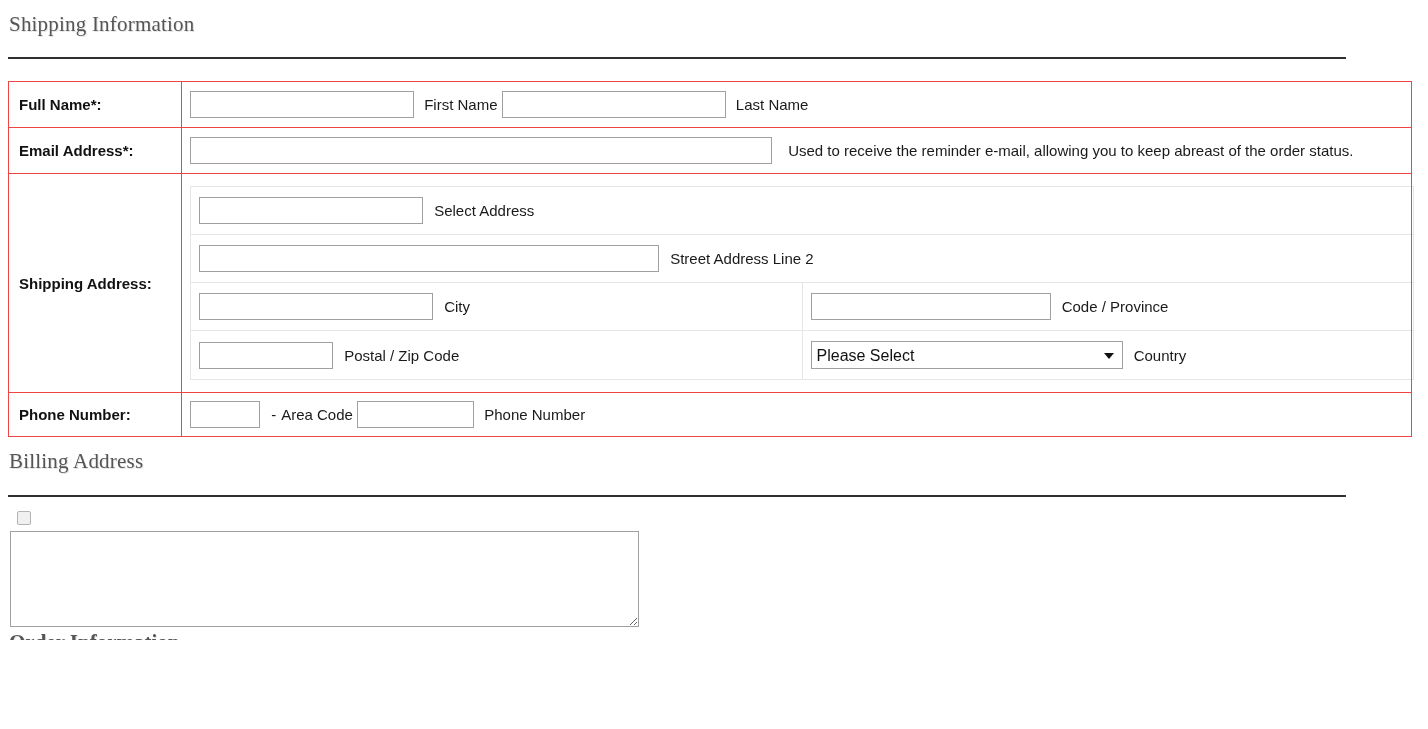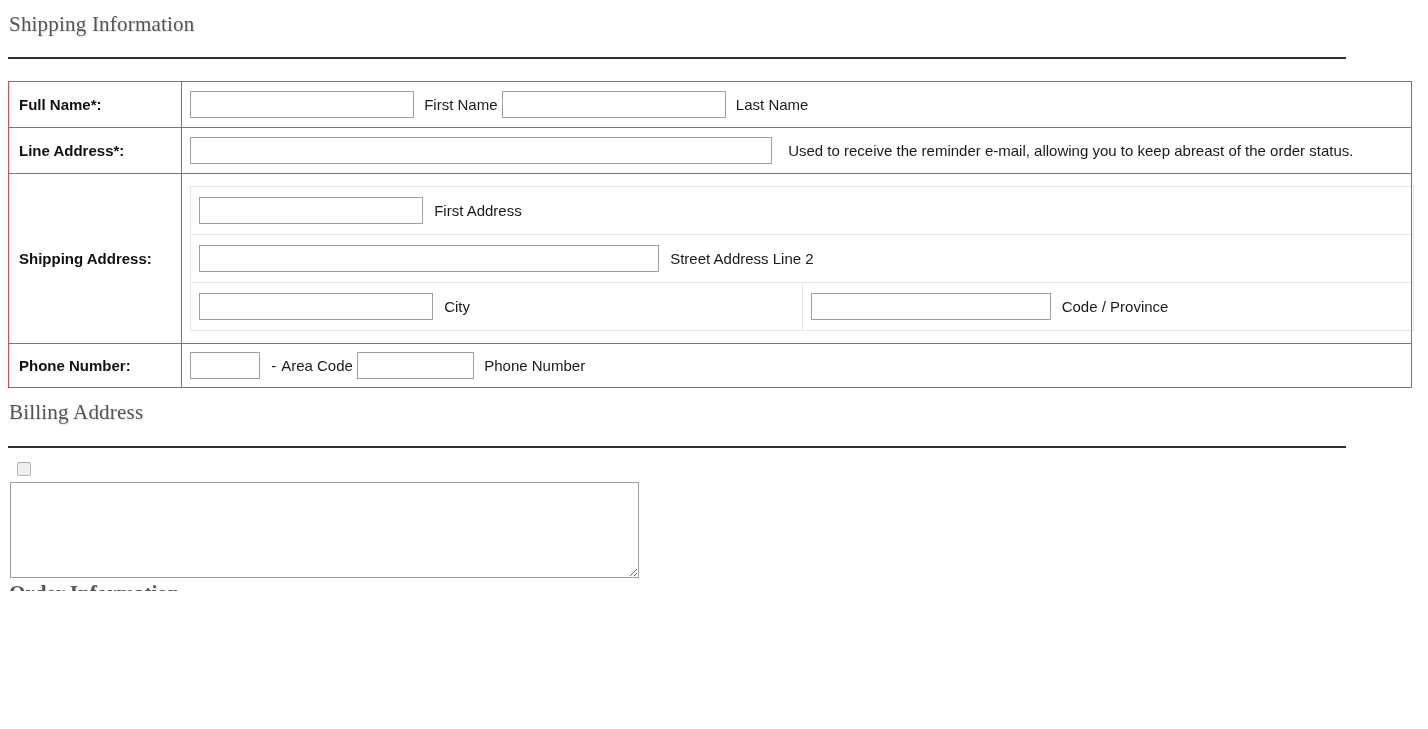--- a/index.html
+++ b/index.html
@@ -241,38 +241,38 @@
         <td class="label-cell">Full Name*:</td>
         <td class="field-cell">
           <input class="txt w-first" type="text" placeholder="" style="">
           <span class="hint">First Name</span>
           <input class="txt w-last" type="text" placeholder="" style="">
           <span class="hint">Last Name</span>
         </td>
       </tr>
 
       <tr>
-        <td class="label-cell">Line Address*:</td>
+        <td class="label-cell">Email Address*:</td>
         <td class="field-cell">
           <input class="txt w-email" type="text" placeholder="" style="">
           <span class="hint email-hint">Used to receive the reminder e-mail, allowing you to keep abreast of the order status.</span>
         </td>
       </tr>
 
       <tr>
         <td class="label-cell">Shipping Address:</td>
         <td class="address-cell">
 
           <table class="address-table">
             <tbody>
 
               <tr>
                 <td colspan="2">
                   <input class="txt w-street" type="text" placeholder="" style="">
-                  <span class="hint sub">First Address</span>
+                  <span class="hint sub">Select Address</span>
                 </td>
               </tr>
 
               <tr>
                 <td colspan="2">
                   <input class="txt w-street2" type="text" placeholder="" style="">
                   <span class="hint sub">Street Address Line 2</span>
                 </td>
               </tr>
 
@@ -280,20 +280,35 @@
                 <td class="col-left">
                   <input class="txt w-city" type="text" placeholder="" style="">
                   <span class="hint sub">City</span>
                 </td>
                 <td class="col-right">
                   <input class="txt w-state" type="text" placeholder="" style="">
                   <span class="hint sub">Code / Province</span>
                 </td>
               </tr>
 
+              <tr>
+                <td class="col-left">
+                  <input class="txt w-zip" type="text" placeholder="" style="">
+                  <span class="hint sub">Postal / Zip Code</span>
+                </td>
+                <td class="col-right">
+                  <span class="select-wrap">
+                    <select class="sel">
+                      <option>Please Select</option>
+                    </select>
+                    <span class="select-arrow"></span>
+                  </span>
+                  <span class="hint sub">Country</span>
+                </td>
+              </tr>
             </tbody>
           </table>
 
         </td>
       </tr>
 
       <tr>
         <td class="label-cell">Phone Number:</td>
         <td class="field-cell tight">
           <input class="txt w-area" type="text" placeholder="" style="">

